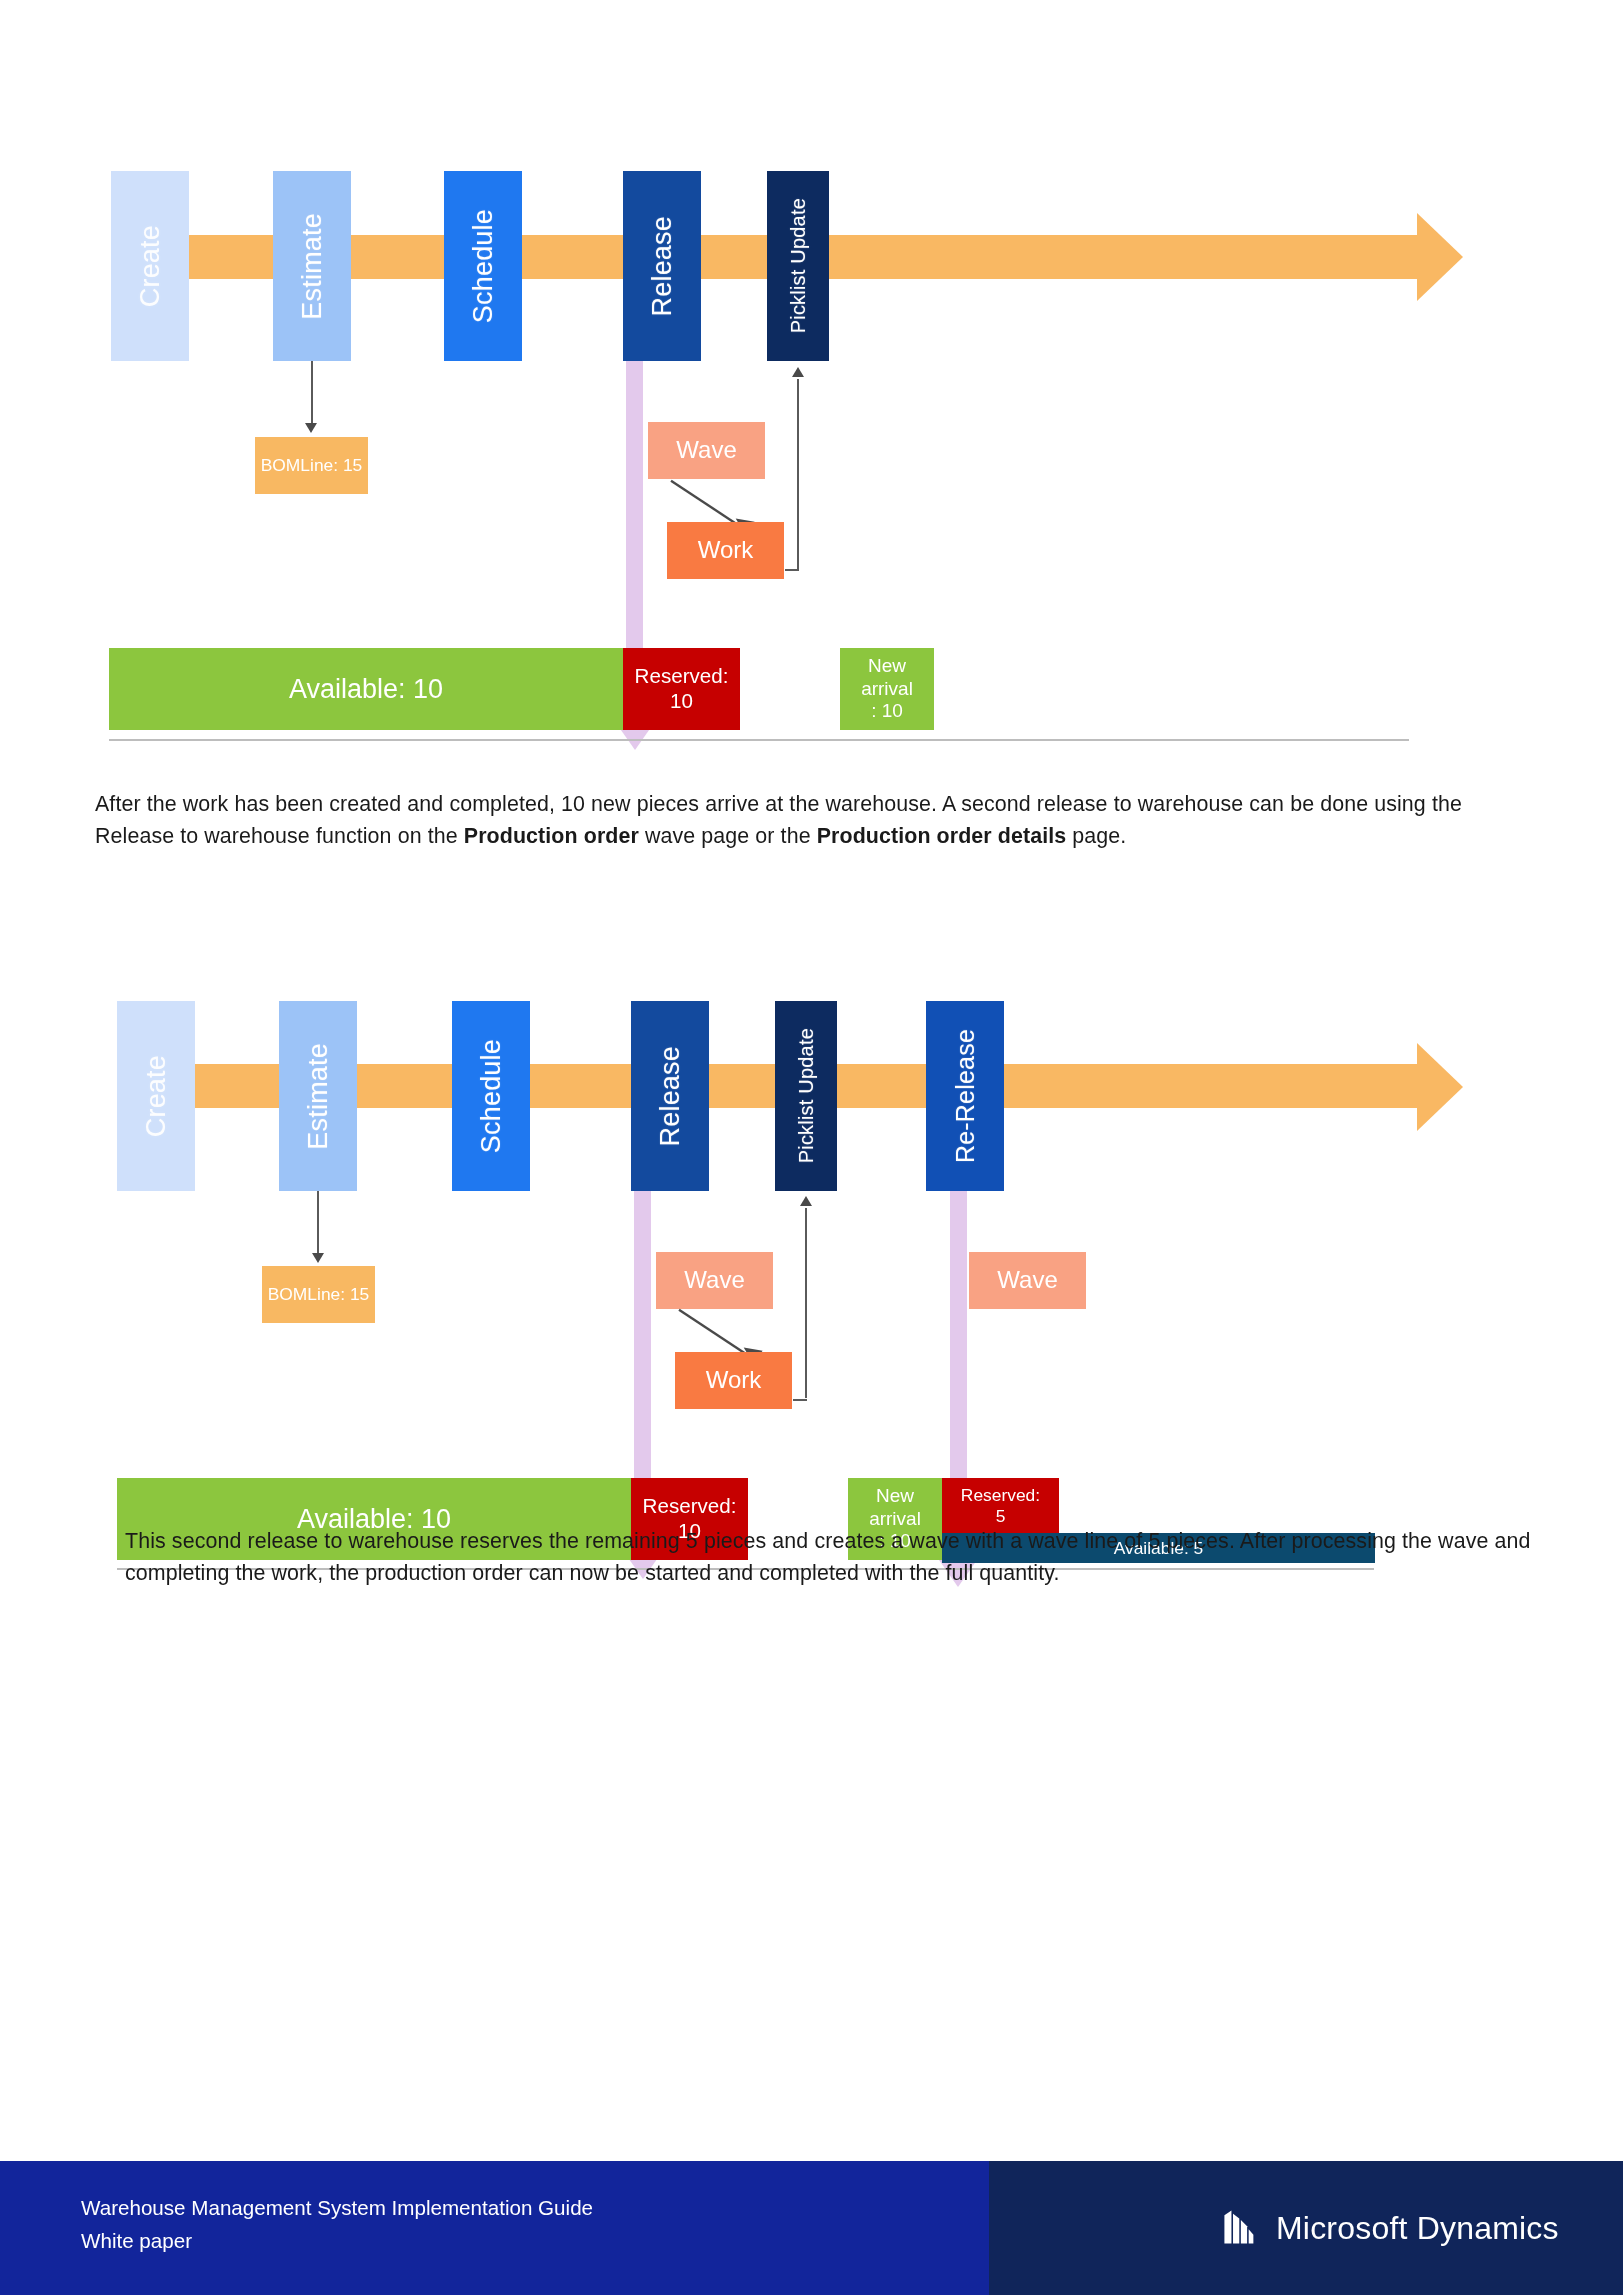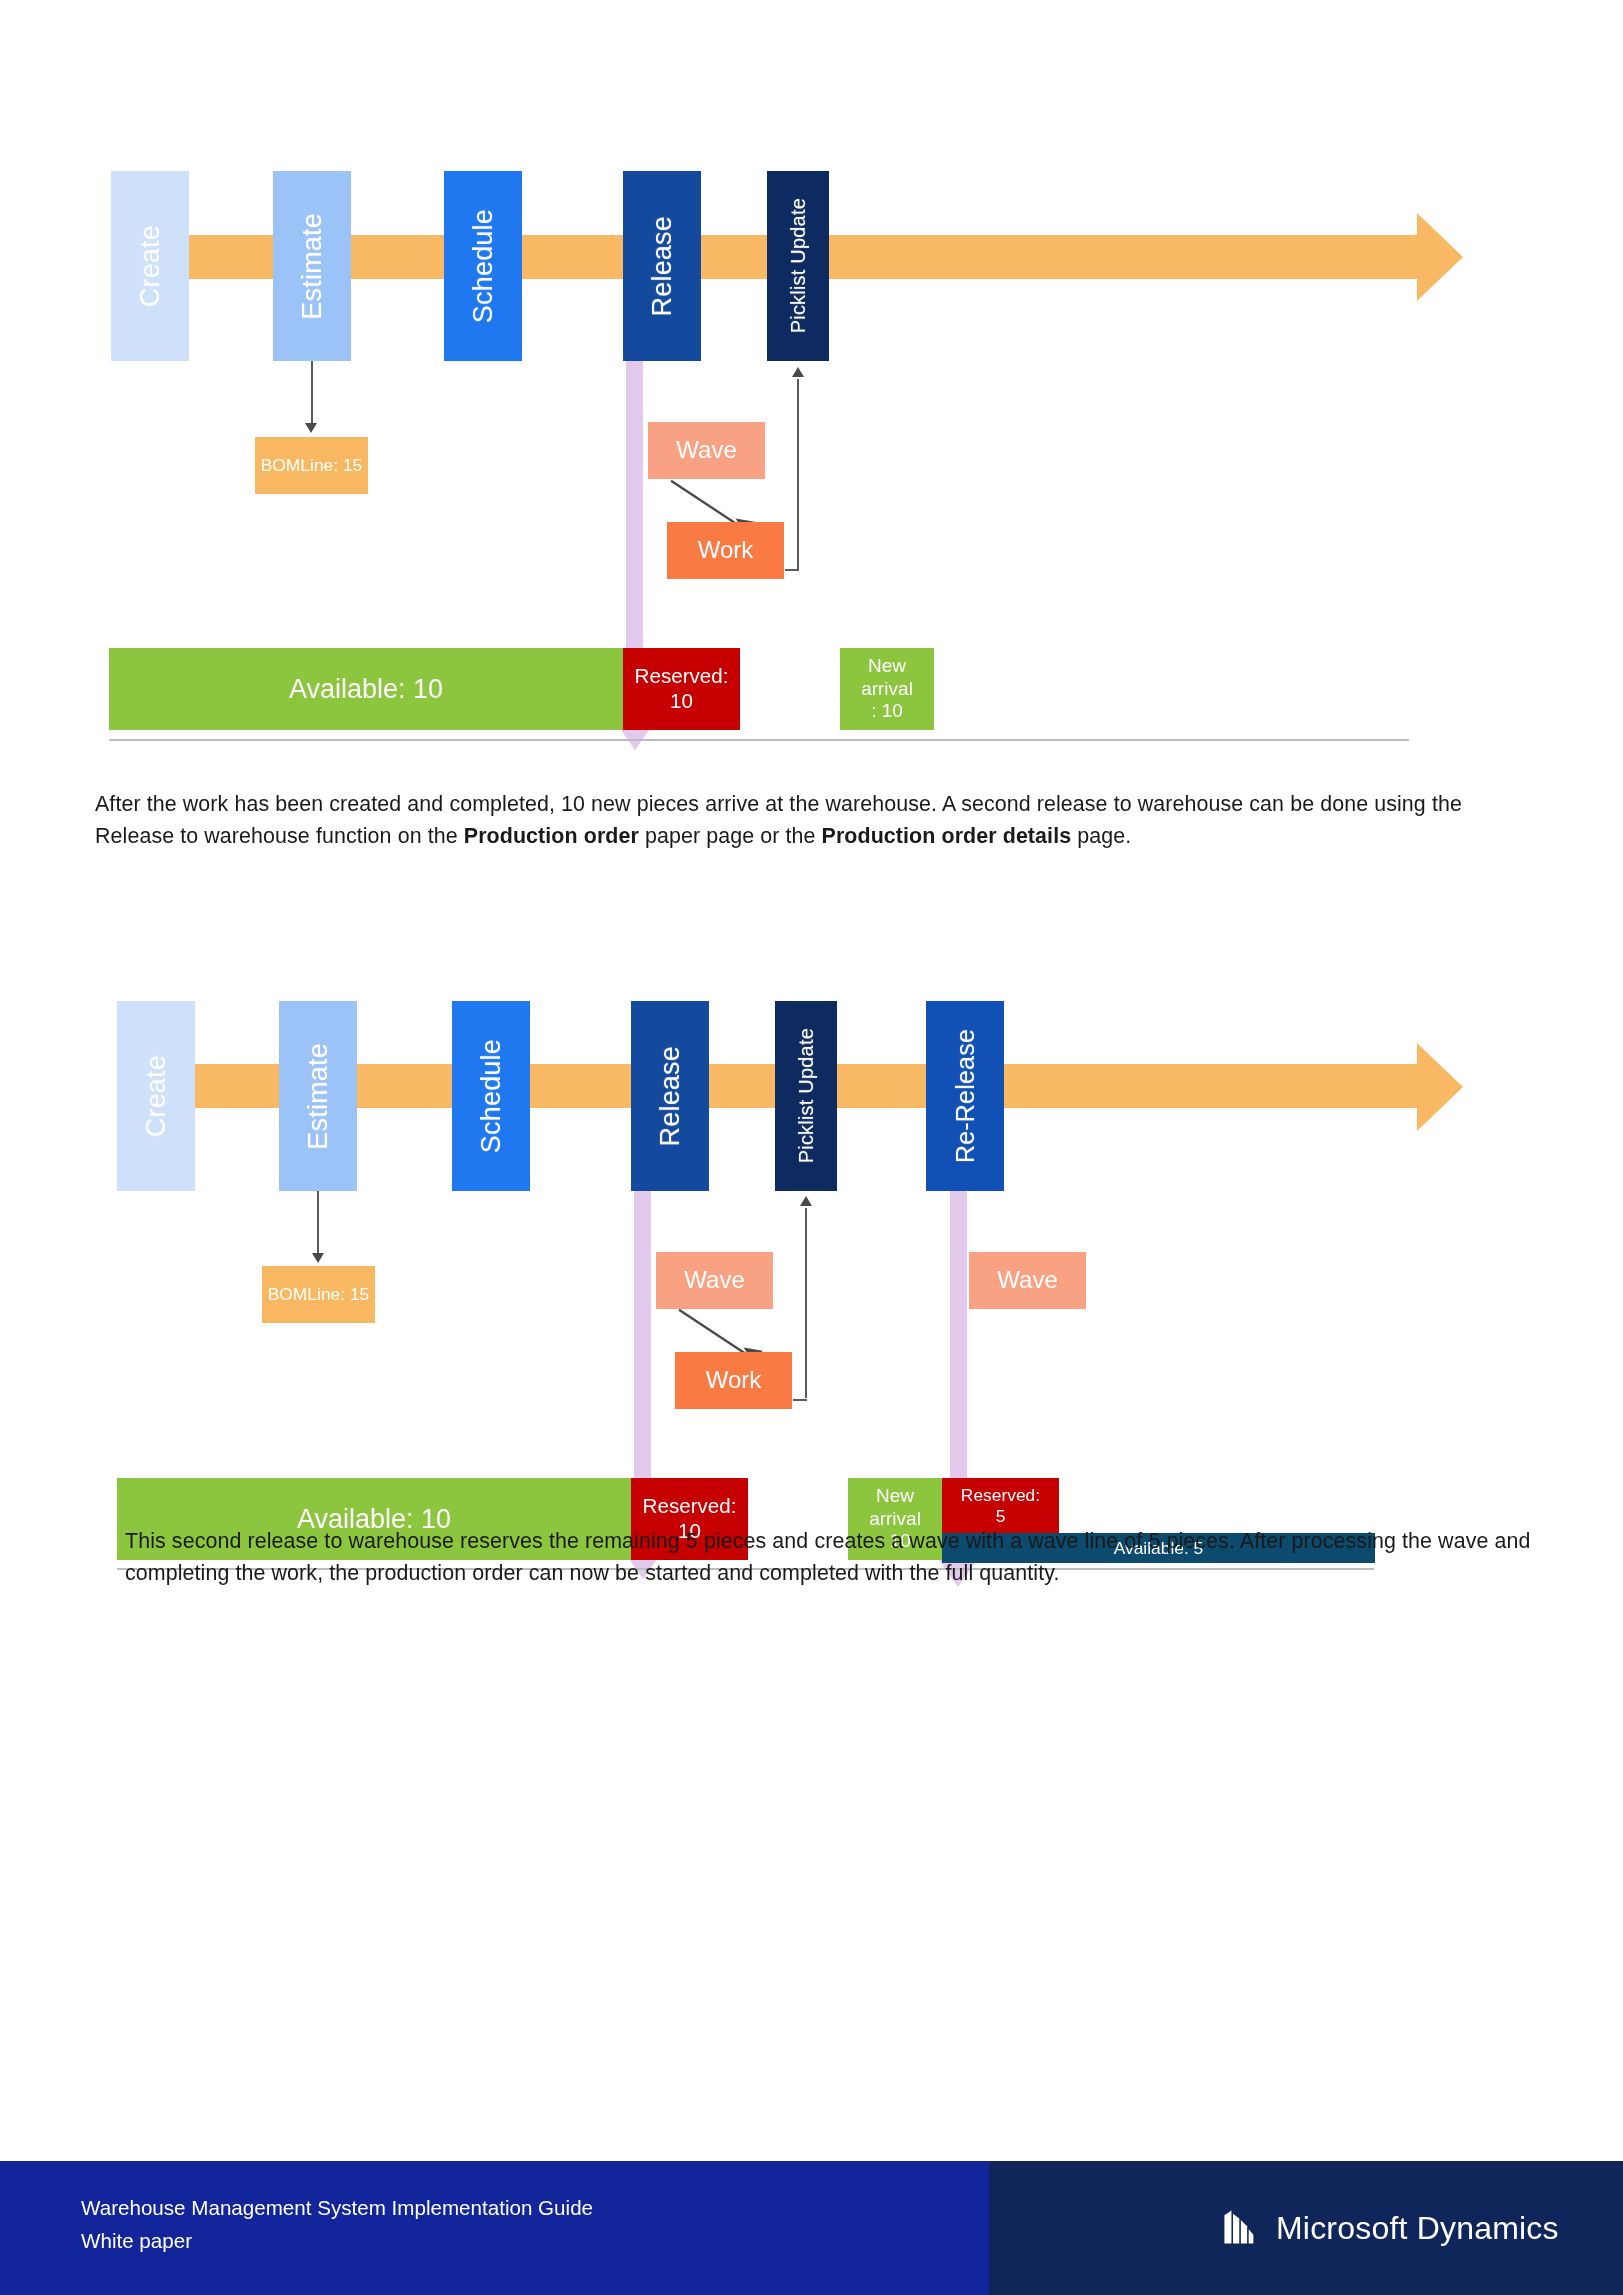--- a/index.html
+++ b/index.html
@@ -212,21 +212,21 @@
     </div>
     <div class="invbar" style="left:840px; top:648px; width:94px; height:82px; background:#8cc63e; font-size:19px;">
       <span>New</span>
       <span>arrival</span>
       <span>: 10</span>
     </div>
     <div class="baseline" style="left:109px; top:739px; width:1300px;"></div>
   </div>
 
   <div class="para" style="left:95px; top:789px; width:1386px;">
-    <span>After the work has been created and completed, 10 new pieces arrive at the warehouse. A second release to warehouse can be done using the Release to warehouse function on the </span><b>Production order</b><span> paper page or the </span><b>Production order details</b><span> page.</span>
+    <span>After the work has been created and completed, 10 new pieces arrive at the warehouse. A second release to warehouse can be done using the Release to warehouse function on the </span><b>Production order</b><span> wave page or the </span><b>Production order details</b><span> page.</span>
   </div>
 
   <div class="diagram" style="left:0; top:896px; width:1623px; height:602px;">
 
     <div class="timeline-body" style="left:151px; top:168px; width:1267px;"></div>
     <div class="timeline-head" style="left:1417px; top:147px;"></div>
 
     <div class="stage" style="left:117px; top:105px; width:78px; height:190px; background:#cfe0fb;">
       <span class="stage-label" style="font-size:27px; opacity:0.95;">Create</span>
     </div>

